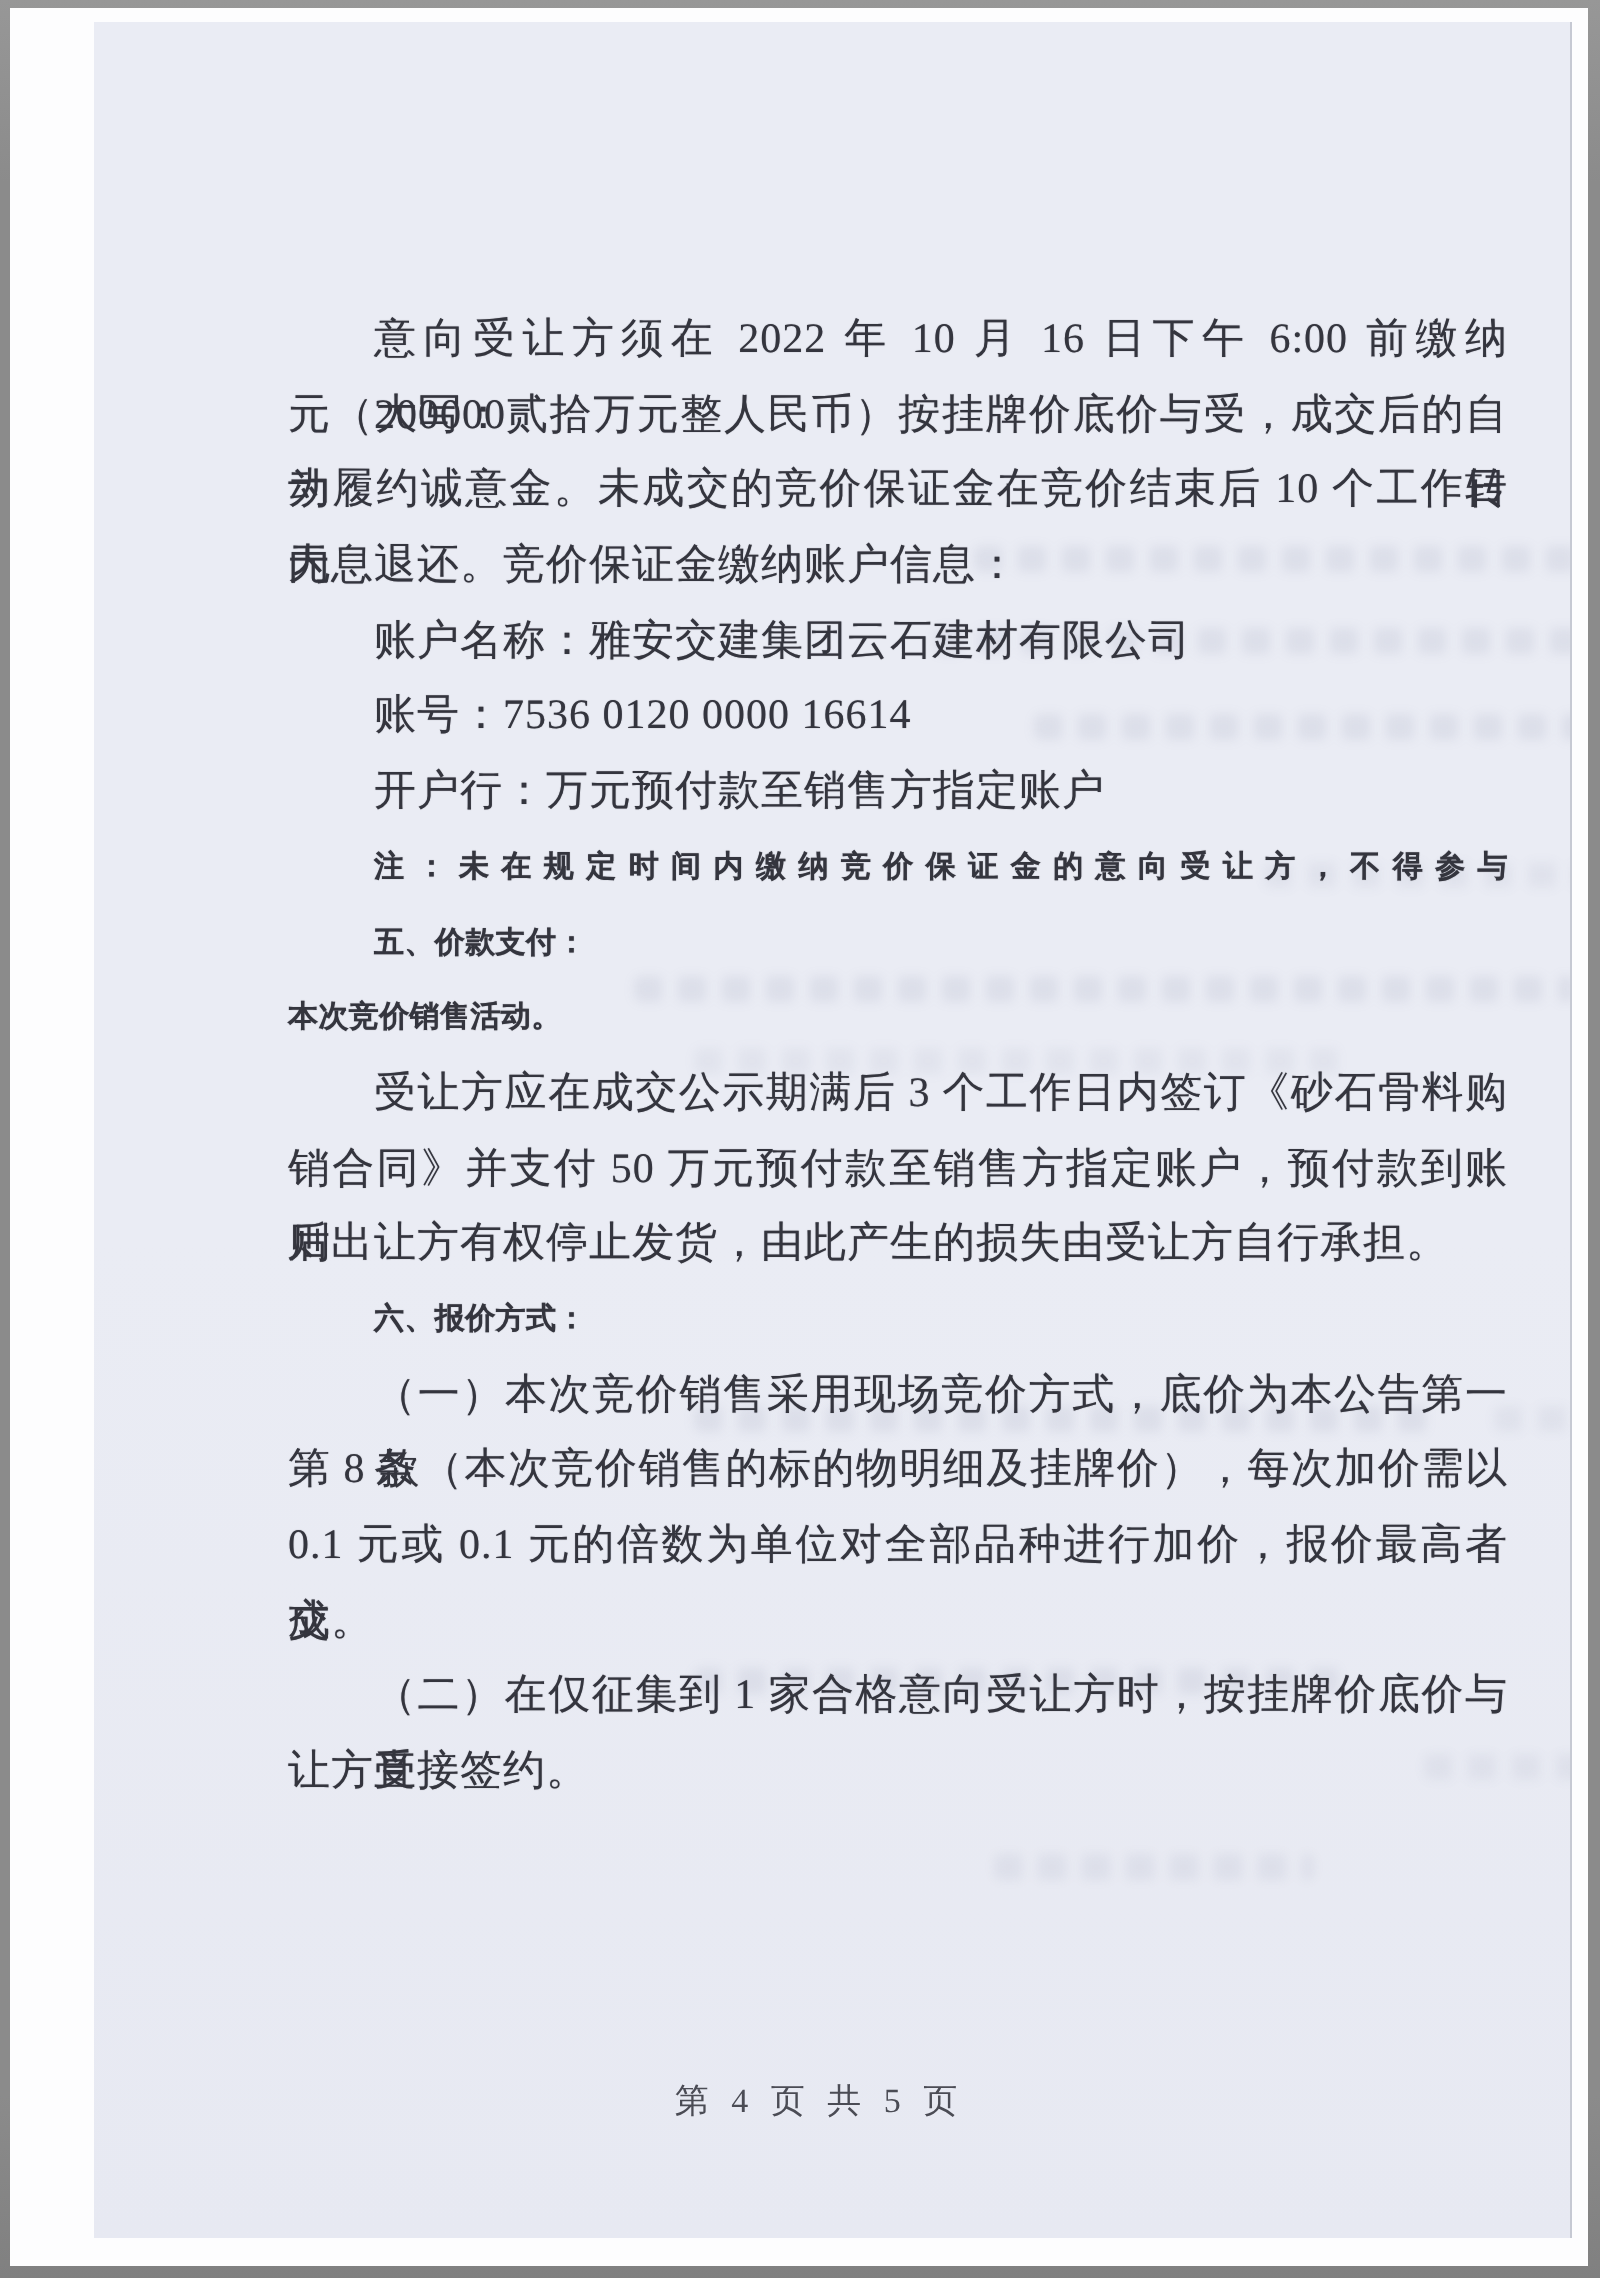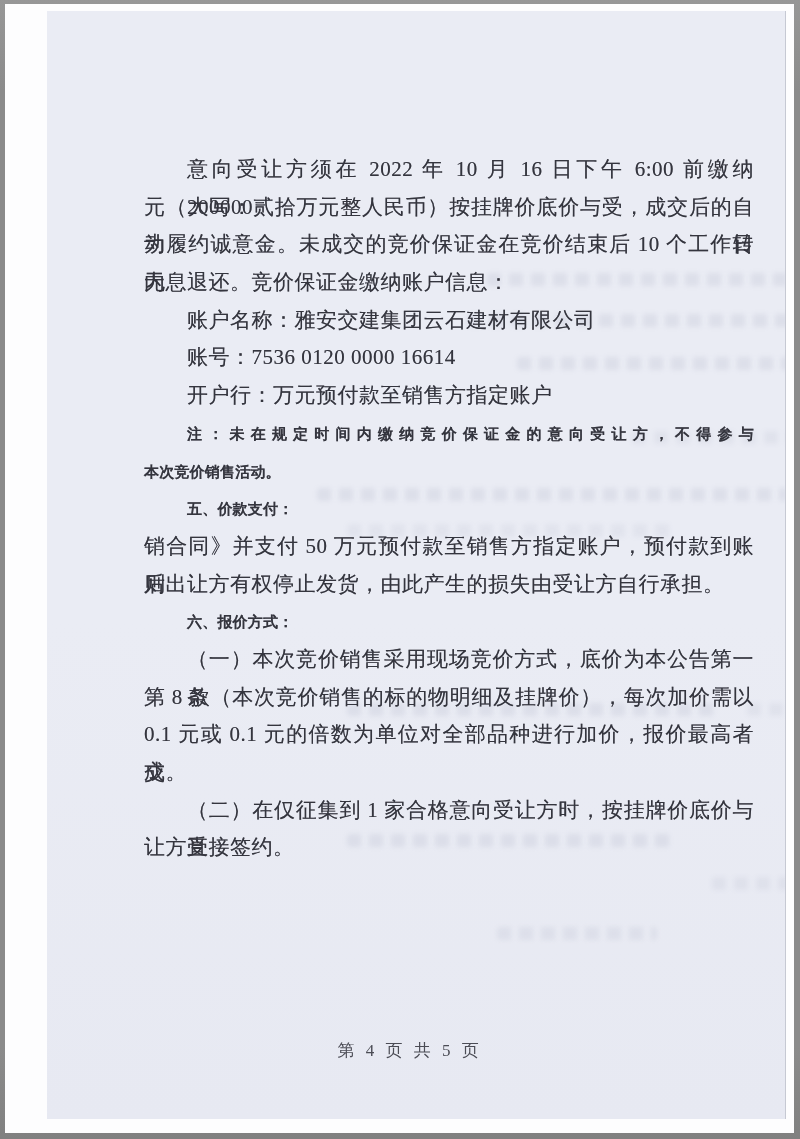--- a/index.html
+++ b/index.html
@@ -105,22 +105,23 @@
 
       <div class="doc-body">
           <div class="line indent fill">意向受让方须在 2022 年 10 月 16 日下午 6:00 前缴纳 200000</div>
           <div class="line fill">元（大写：贰拾万元整人民币）按挂牌价底价与受，成交后的自动转</div>
           <div class="line fill">为履约诚意金。未成交的竞价保证金在竞价结束后 10 个工作日内</div>
           <div class="line">无息退还。竞价保证金缴纳账户信息：</div>
           <div class="line indent">账户名称：雅安交建集团云石建材有限公司</div>
           <div class="line indent">账号：7536 0120 0000 16614</div>
           <div class="line indent">开户行：万元预付款至销售方指定账户</div>
           <div class="line indent bold fill">注：未在规定时间内缴纳竞价保证金的意向受让方，不得参与</div>
+          <div class="line indent bold">五、价款支付：</div>
           <div class="line bold">本次竞价销售活动。</div>
-          <div class="line indent bold">五、价款支付：</div>
+          <div class="line indent fill">受让方应在成交公示期满后 3 个工作日内签订《砂石骨料购</div>
           <div class="line fill">销合同》并支付 50 万元预付款至销售方指定账户，预付款到账后</div>
           <div class="line">则出让方有权停止发货，由此产生的损失由受让方自行承担。</div>
           <div class="line indent bold">六、报价方式：</div>
           <div class="line indent fill">（一）本次竞价销售采用现场竞价方式，底价为本公告第一条</div>
           <div class="line fill">第 8 款（本次竞价销售的标的物明细及挂牌价），每次加价需以</div>
           <div class="line fill">0.1 元或 0.1 元的倍数为单位对全部品种进行加价，报价最高者成</div>
           <div class="line">交。</div>
           <div class="line indent fill">（二）在仅征集到 1 家合格意向受让方时，按挂牌价底价与受</div>
           <div class="line">让方直接签约。</div>
         </div>

